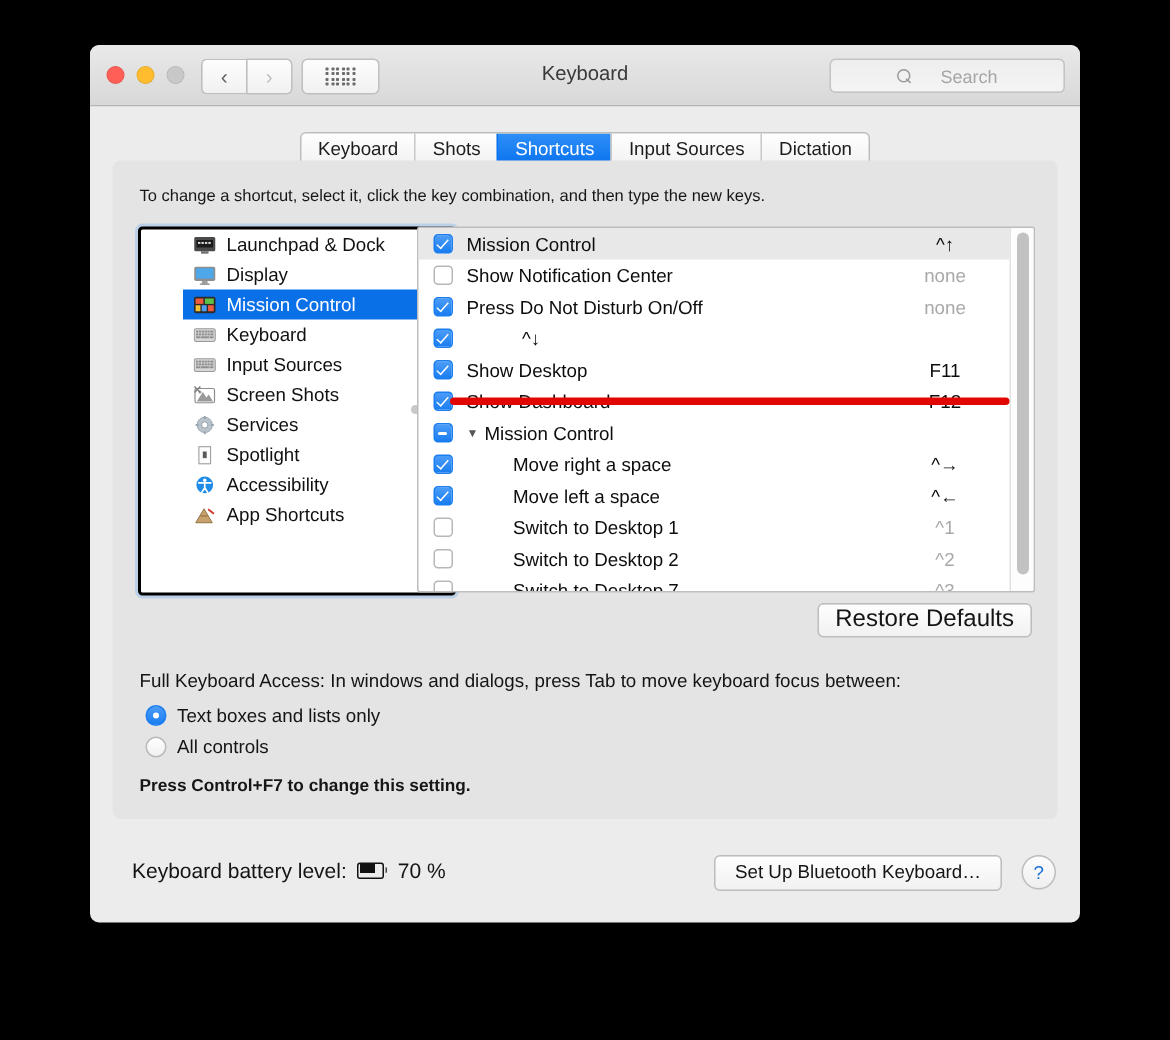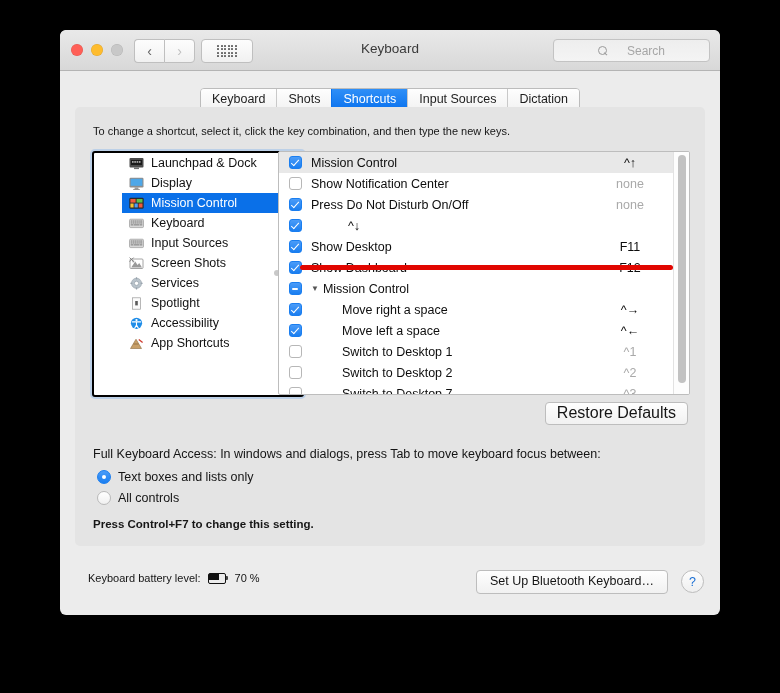--- a/index.html
+++ b/index.html
@@ -378,21 +378,21 @@
     top: 528px;
     height: 57px;
   }
   .batt {
     position: absolute;
     left: 28px;
     top: 14px;
     display: flex;
     align-items: center;
     gap: 7px;
-    font-size: 11px;
+    font-size: 14px;
     color: #141414;
   }
   .battico {
     width: 20px; height: 11px;
     position: relative;
     flex: none;
   }
   .battico .shell {
     position: absolute; left: 0; top: 0;
     width: 18px; height: 11px;

